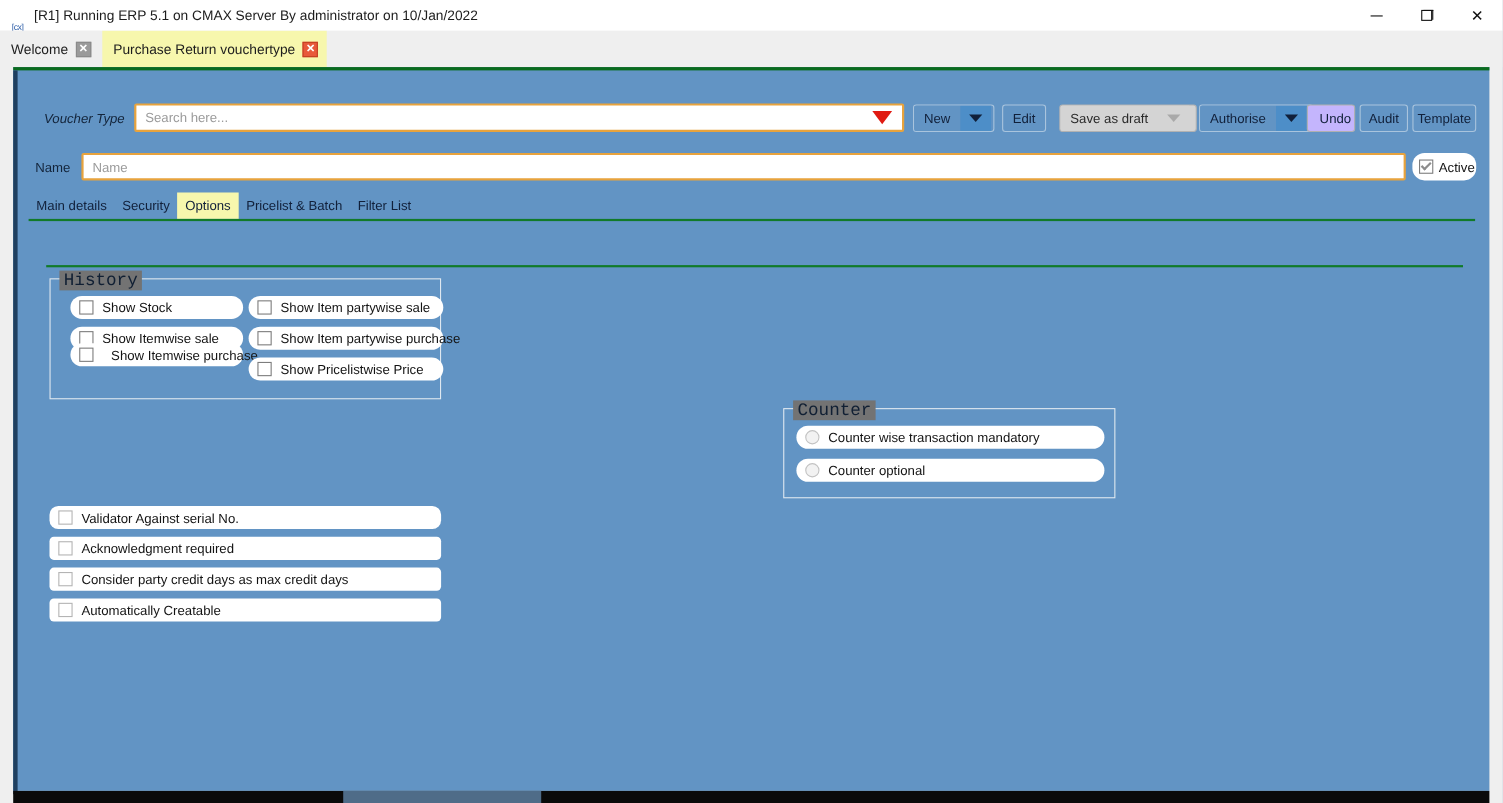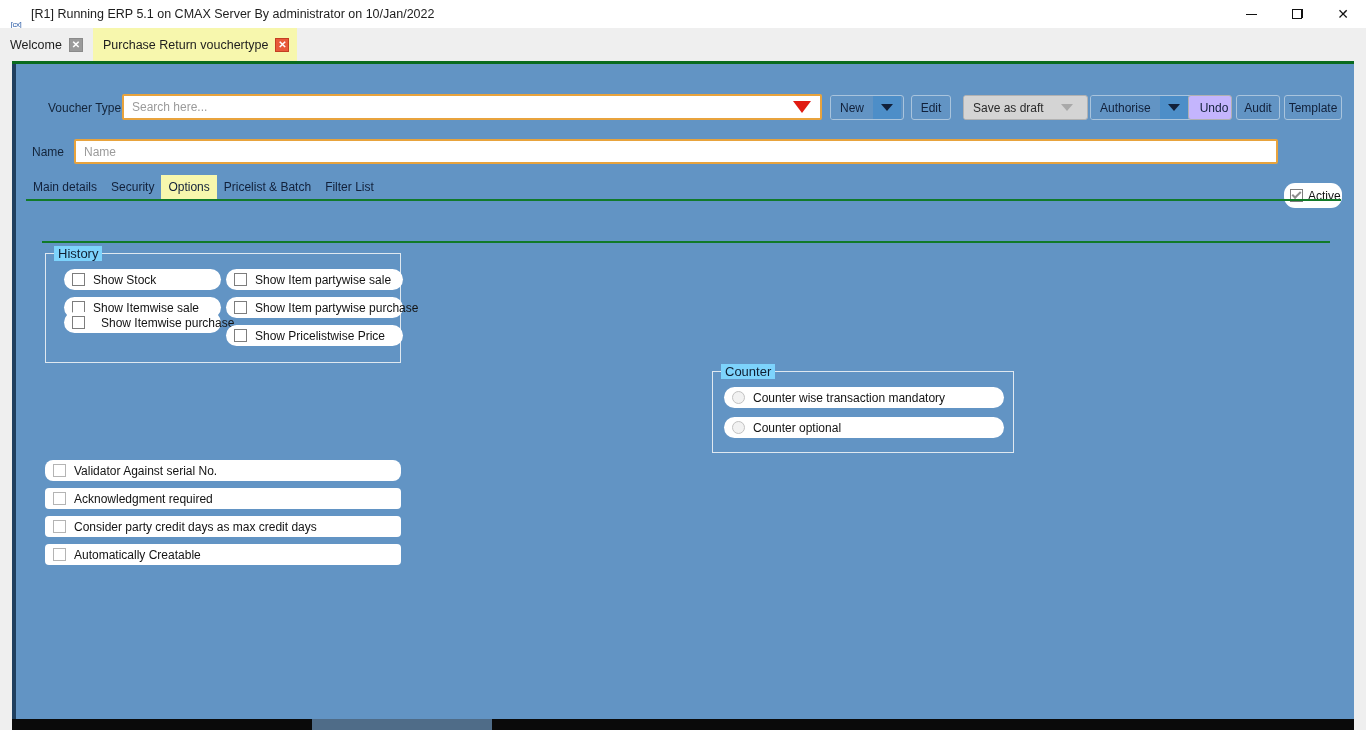--- a/index.html
+++ b/index.html
@@ -145,21 +145,21 @@
     display: flex; align-items: center;
   }
   .name-input {
     flex: 1; border: 0; outline: 0; font-size: 12px; color: #555;
     padding: 0 8px; background: transparent; font-family: "Liberation Sans", sans-serif;
   }
   .name-input::placeholder { color: #9b9b9b; }
   .active-box {
     position: absolute; left: 1272px; top: 75px; width: 58px; height: 25px;
     background: #ffffff; border-radius: 11px;
-    display: flex; align-items: center; gap: 5px; padding-left: 6px; margin-top: 44px;
+    display: flex; align-items: center; gap: 5px; padding-left: 6px;
   }
   .cb {
     width: 13px; height: 13px; background: #ffffff;
     border: 1px solid #7d7d7d; flex: none;
     display: flex; align-items: center; justify-content: center;
   }
   .cb.light { border-color: #b4b4b4; }
   .cb .tick {
     display: block; width: 9px; height: 5px;
     border-left: 2px solid #8d8d8d; border-bottom: 2px solid #8d8d8d;
@@ -173,21 +173,21 @@
     display: flex; align-items: center; padding: 0 7px;
     font-size: 12px; color: #11203a; white-space: nowrap; cursor: default;
   }
   .subtab.sel { background: #f7f7ad; }
   .tabline { position: absolute; height: 2px; background: #117a29; }
 
   
   .groupbox { position: absolute; border: 1px solid #dfe8f0; }
   .gb-title {
     position: absolute; top: -8px; left: 8px; padding: 0 4px;
-    background: #7dd3fc; font-size: 13px; color: #101f33; white-space: nowrap;
+    background: #737373; font-size: 16px; color: #101f33; white-space: nowrap; font-family: Liberation Mono, monospace;
   }
 
   
   .pill {
     position: absolute; background: #ffffff; border-radius: 11px;
     display: flex; align-items: center; gap: 8px; padding-left: 8px;
     font-size: 12px; color: #131313; white-space: nowrap; cursor: default;
   }
   .pill.square { border-radius: 4px; }
   .radio {
@@ -224,21 +224,21 @@
     <div class="tab active" style="left:93px;">
       <span>Purchase Return vouchertype</span>
       <span class="tab-close red">✕</span>
     </div>
     <div class="addtab">+</div>
   </div>
 
   <div class="canvas">
     <div class="vscroll-left"></div>
 
-    <span class="label" style="left:36px; top:37px;">Voucher Type</span>
+    <span class="label" style="left:28px; top:37px;font-style:italic;">Voucher Type</span>
 
     <div class="search-wrap">
       <input class="search-input" type="text" placeholder="Search here..." style="">
       <span class="dd-red-arrow"></span>
     </div>
 
     <div class="split" style="left:818px; width:74px;">
       <span class="sp-label">New</span>
       <span class="sp-arrow">
         <span class="caret"></span>

